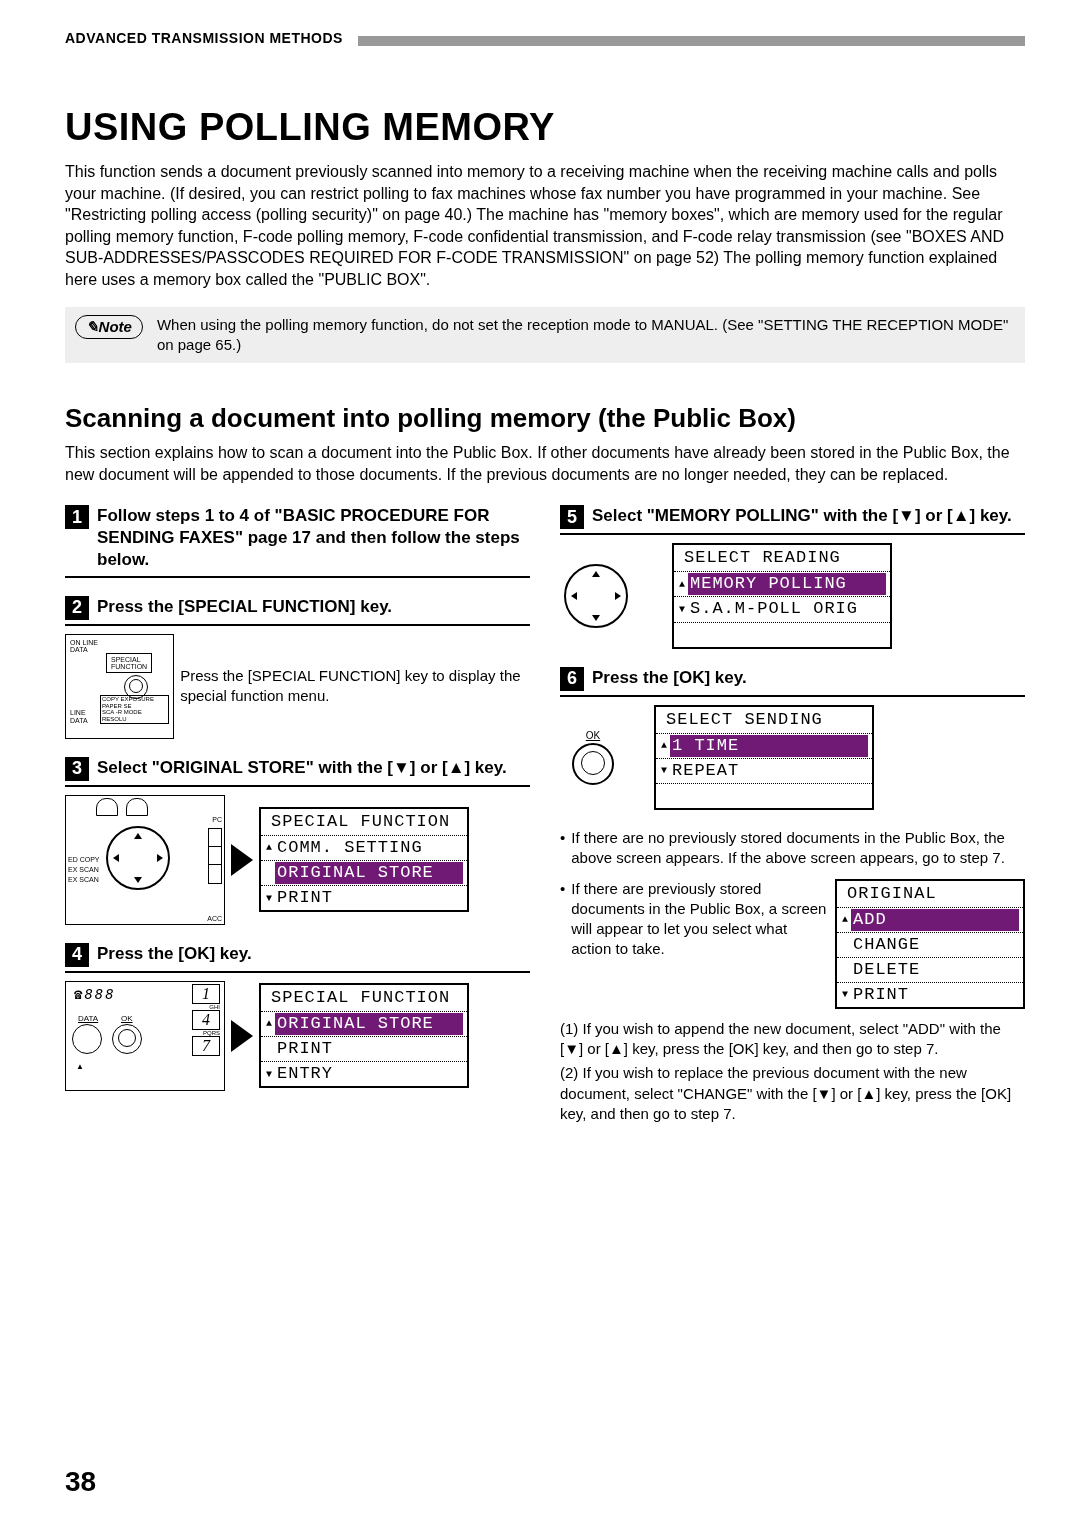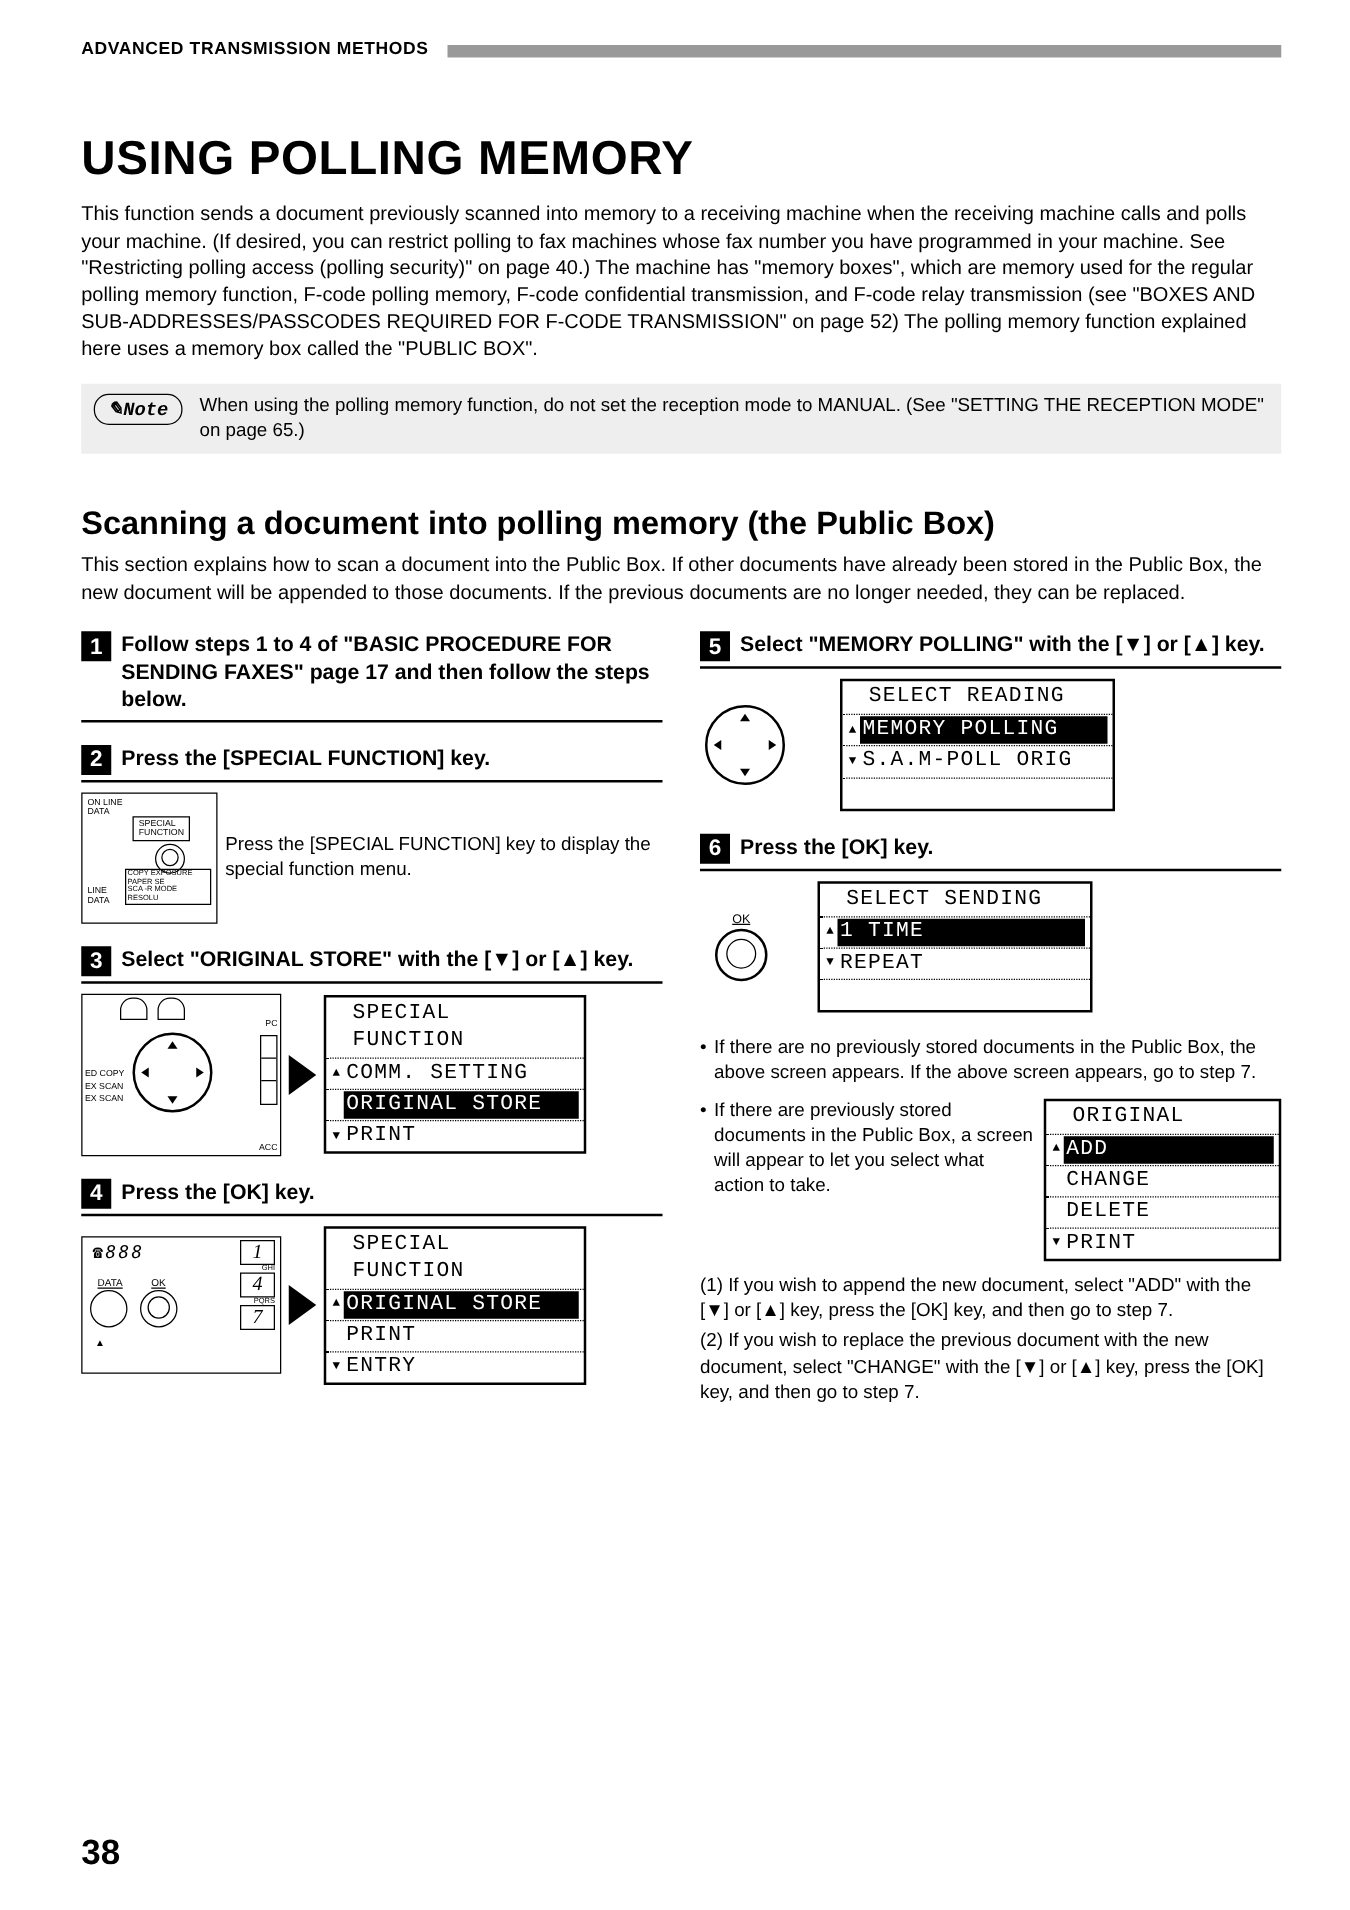--- a/index.html
+++ b/index.html
@@ -52,21 +52,21 @@
   }
   .note-label {
     border: 1.5px solid #000;
     border-radius: 12px;
     padding: 2px 10px;
     font-style: italic;
     font-weight: bold;
     font-size: 15px;
     margin-right: 14px;
     white-space: nowrap;
-    font-family: Liberation Mono, monospace;
+    font-family: Liberation Sans, sans-serif;
   }
   .note-text {
     font-size: 15px;
     line-height: 1.35;
   }
   .sub-title {
     font-size: 26px;
     font-weight: bold;
     margin-top: 40px;
     margin-bottom: 8px;
@@ -128,21 +128,21 @@
     font-family: "Courier New", monospace;
     font-size: 17px;
     line-height: 1.3;
     width: 210px;
     box-sizing: border-box;
   }
   .lcd-wide {
     width: 220px;
   }
   .lcd-title {
-    padding: 2px 21px;
+    padding: 2px 10px;
     border-bottom: 1px dotted #000;
     letter-spacing: 1px;
   }
   .lcd-row {
     display: flex;
     align-items: center;
     padding: 1px 4px 1px 2px;
     border-bottom: 1px dotted #000;
   }
   .lcd-row:last-child { border-bottom: none; }
@@ -150,21 +150,21 @@
     width: 12px;
     font-size: 10px;
     text-align: center;
   }
   .lcd-text {
     flex: 1;
     padding-left: 2px;
     letter-spacing: 1px;
   }
   .lcd-row.sel .lcd-text {
-    background: #000000;
+    background: #701a75;
     color: #fff;
   }
   .big-arrow {
     width: 0;
     height: 0;
     border-top: 16px solid transparent;
     border-bottom: 16px solid transparent;
     border-left: 22px solid #000;
   }
   .small-text {

